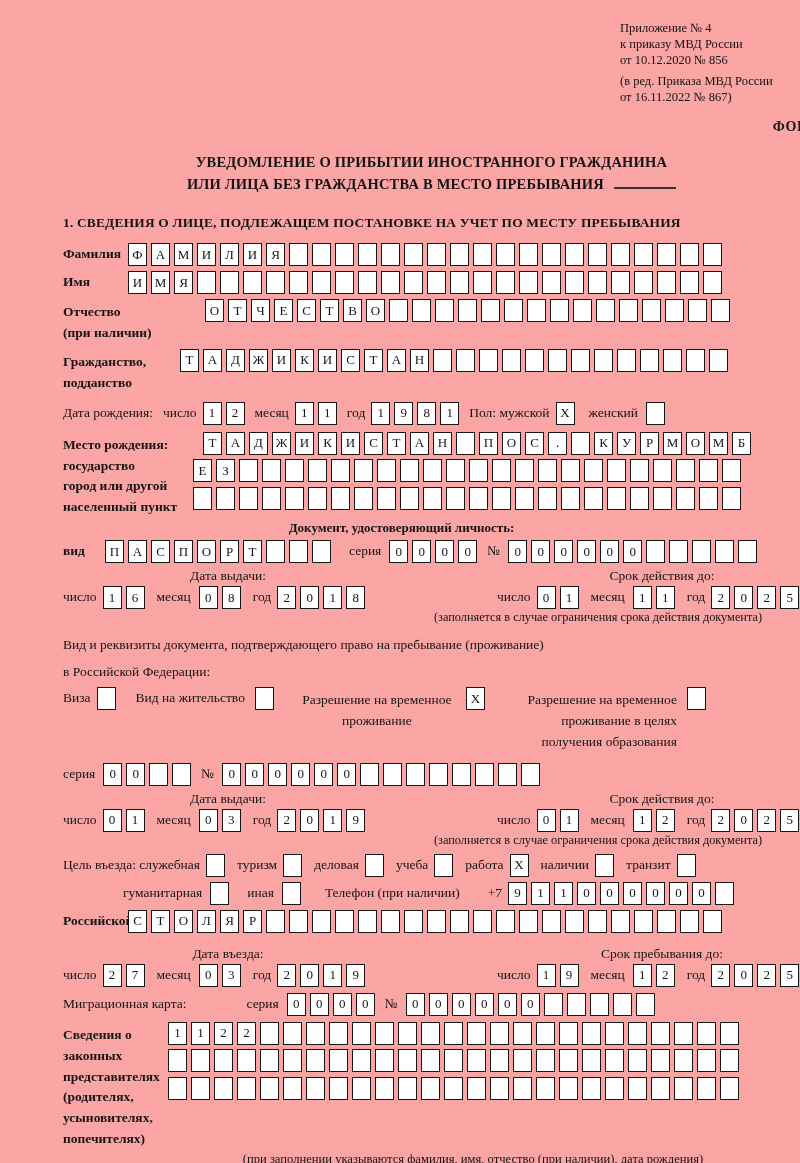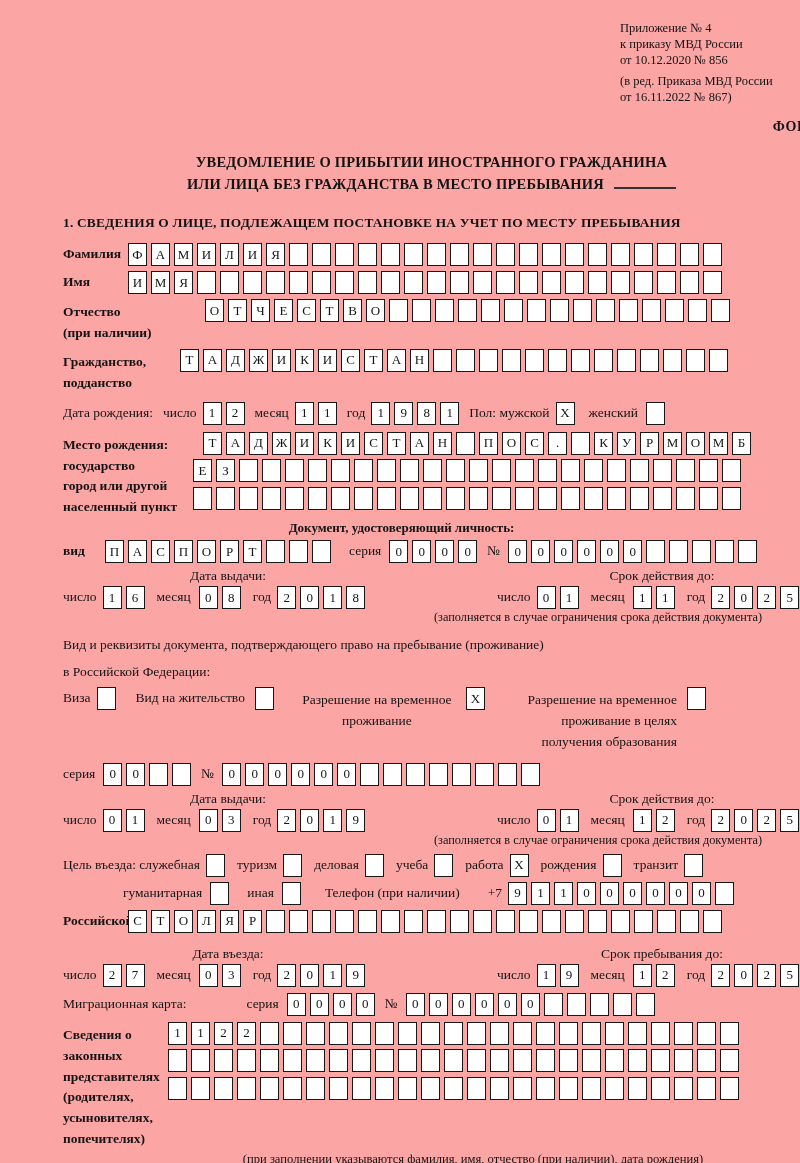--- a/index.html
+++ b/index.html
@@ -542,21 +542,21 @@
           <span class="cell"></span>
         </span>
     </span>
     <span class="cbitem ml8">
       <span class="cblbl mr6">работа</span>
       <span class="cells">
           <span class="cell">X</span>
         </span>
     </span>
     <span class="cbitem ml8">
-      <span class="cblbl mr6">рождения</span>
+      <span class="cblbl mr6">наличии</span>
       <span class="cells">
           <span class="cell"></span>
         </span>
     </span>
     <span class="cbitem ml8">
       <span class="cblbl mr6">транзит</span>
       <span class="cells">
           <span class="cell"></span>
         </span>
     </span>

